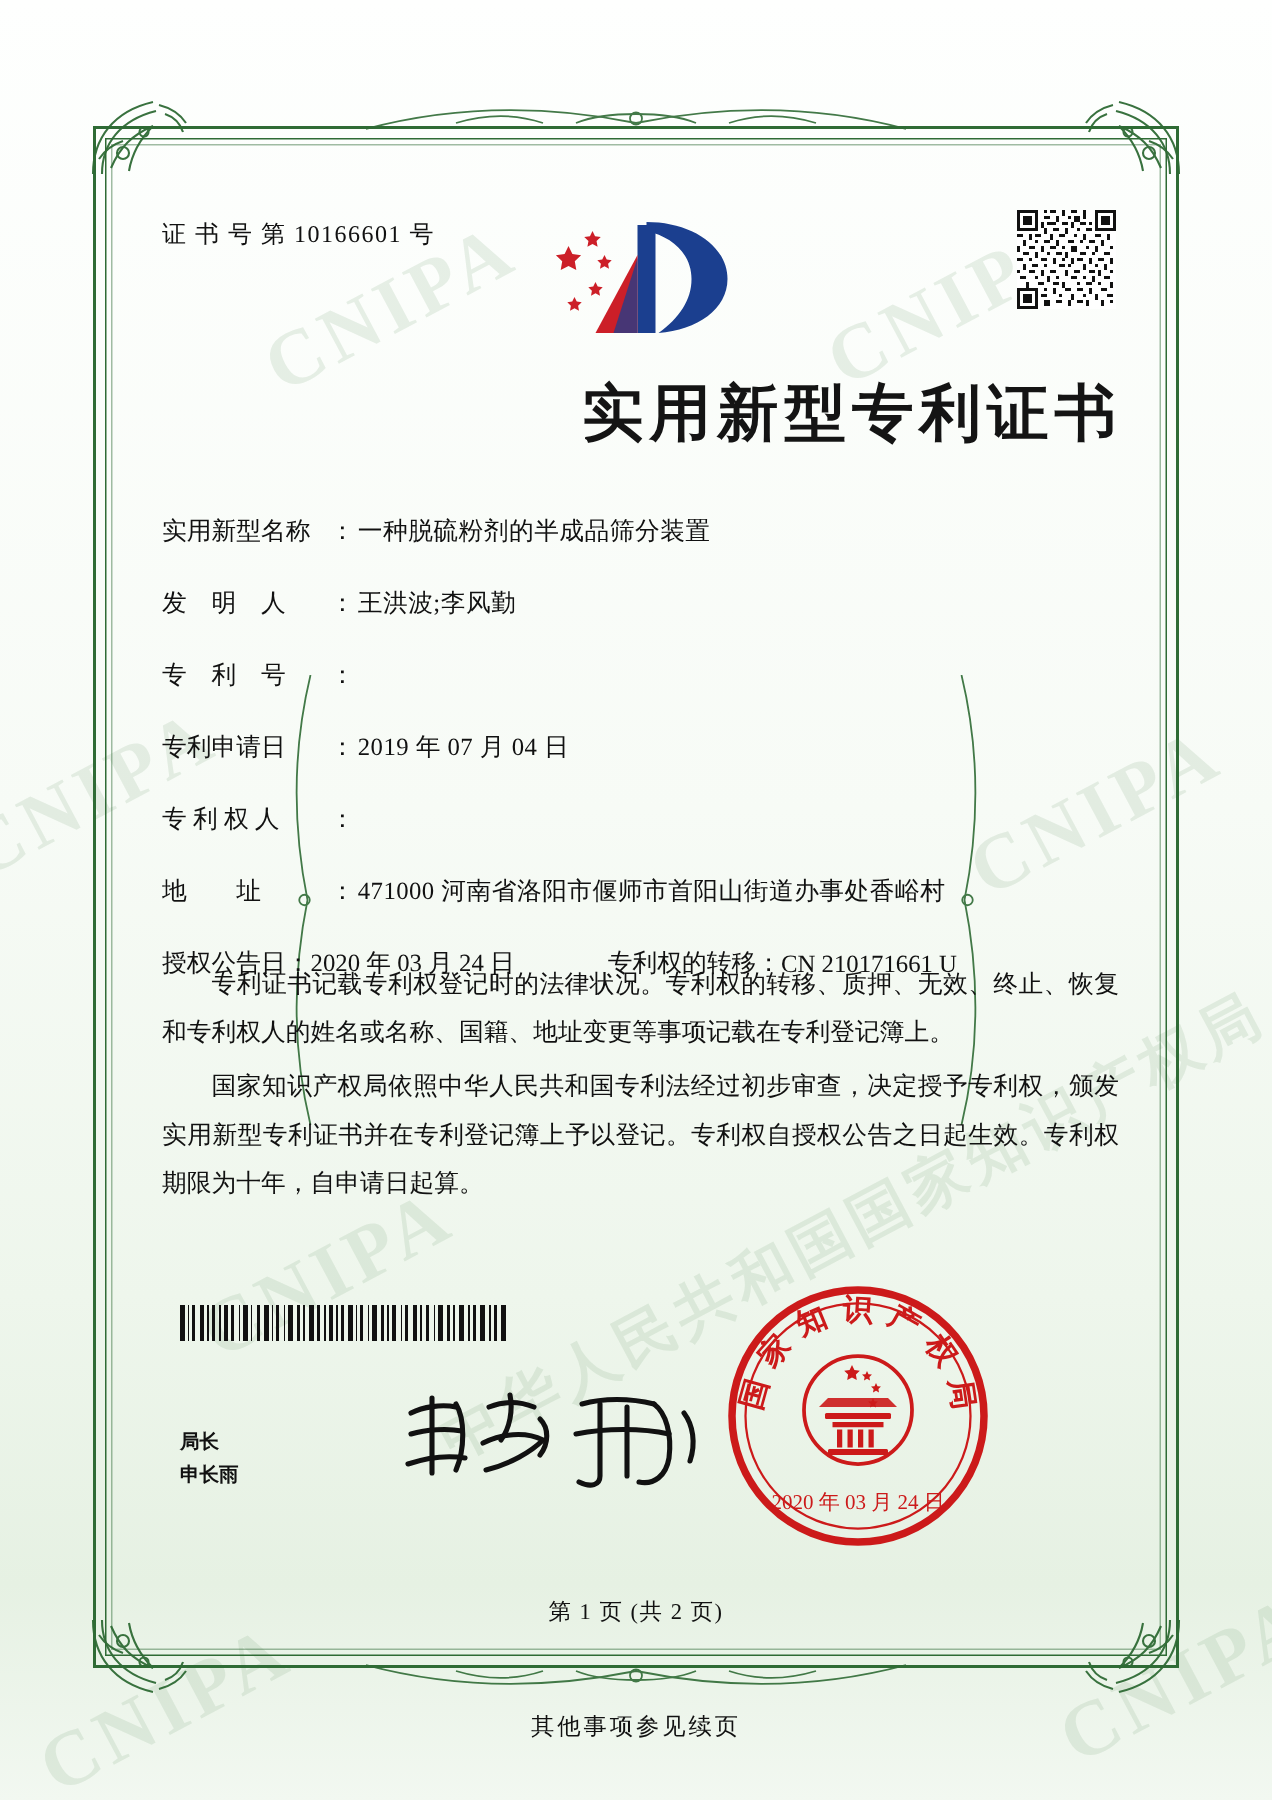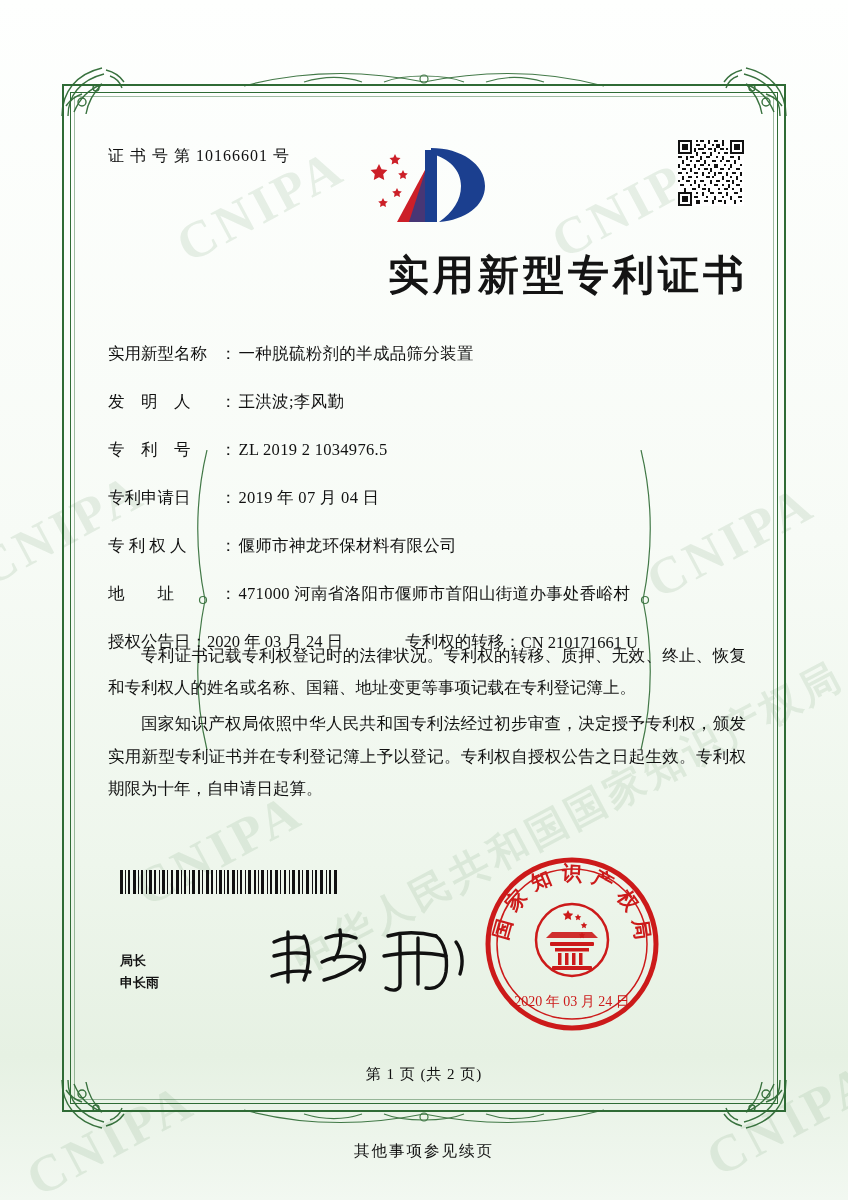--- a/index.html
+++ b/index.html
@@ -505,31 +505,29 @@
         <span class="field-value">一种脱硫粉剂的半成品筛分装置</span>
       </div>
       <div class="field-row">
         <span class="field-label">发    明    人</span>
         <span class="field-sep">：</span>
         <span class="field-value">王洪波;李风勤</span>
       </div>
       <div class="field-row">
         <span class="field-label">专    利    号</span>
         <span class="field-sep">：</span>
-        <span class="field-value">ZL 2019 2 1034976.5</span>
       </div>
       <div class="field-row">
         <span class="field-label">专利申请日</span>
         <span class="field-sep">：</span>
         <span class="field-value">2019 年 07 月 04 日</span>
       </div>
       <div class="field-row">
         <span class="field-label">专 利 权 人</span>
         <span class="field-sep">：</span>
-        <span class="field-value">偃师市神龙环保材料有限公司</span>
       </div>
       <div class="field-row">
         <span class="field-label">地        址</span>
         <span class="field-sep">：</span>
         <span class="field-value">471000 河南省洛阳市偃师市首阳山街道办事处香峪村</span>
       </div>
 
       <div class="row-inline">
         <span class="inline-seg">
           <span class="inline-label">授权公告日</span>

